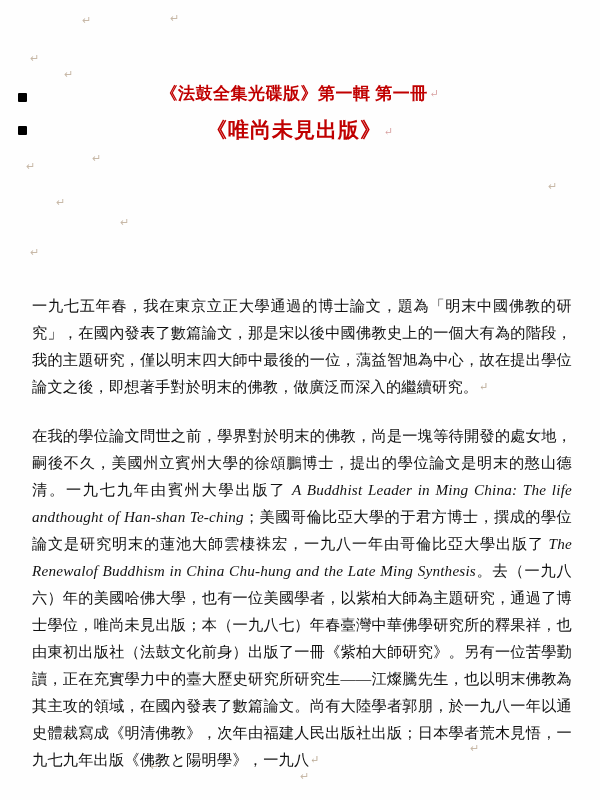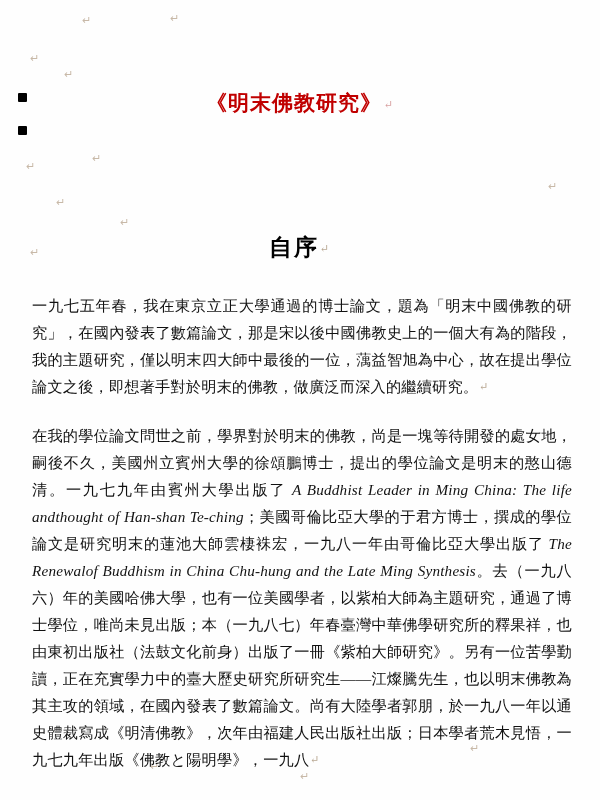--- a/index.html
+++ b/index.html
@@ -146,27 +146,27 @@
   <div class="mark" style="left:30px; top:246px;">↵</div>
   <div class="mark" style="left:548px; top:180px;">↵</div>
   <div class="mark" style="left:150px; top:760px;">↵</div>
   <div class="mark" style="left:300px; top:770px;">↵</div>
   <div class="mark" style="left:470px; top:742px;">↵</div>
 
   <div class="bullet b1"></div>
   <div class="bullet b2"></div>
 
   <div class="title-block">
+    <div class="title-line1">
+      <span>《法鼓全集光碟版》第一輯 第一冊</span><span class="pilcrow-red">↵</span>
+    </div>
     <div class="title-line2">
-      <span>《明末佛教研究》</span><span class="pilcrow-red">↵</span>
+      <span>《唯尚未見出版》</span><span class="pilcrow-red">↵</span>
     </div>
   </div>
 
-  <div class="section-heading">
-    <span>自序</span><span class="pilcrow">↵</span>
-  </div>
 
   <div class="body">
     <p class="para"><span>一九七五年春，我在東京立正大學通過的博士論文，題為「明末中國佛教的研究」，在國內發表了數篇論文，那是宋以後中國佛教史上的一個大有為的階段，我的主題研究，僅以明末四大師中最後的一位，蕅益智旭為中心，故在提出學位論文之後，即想著手對於明末的佛教，做廣泛而深入的繼續研究。</span><span class="pilcrow">↵</span></p>
     <p class="para"><span>在我的學位論文問世之前，學界對於明末的佛教，尚是一塊等待開發的處女地，嗣後不久，美國州立賓州大學的徐頌鵬博士，提出的學位論文是明末的憨山德清。一九七九年由賓州大學出版了 </span><span class="ital">A Buddhist Leader in Ming China: The life and</span><span class="ital-u">thought</span><span class="ital"> of </span><span class="ital-u">Han-shan Te-ching</span><span>；美國哥倫比亞大學的于君方博士，撰成的學位論文是研究明末的蓮池大師雲棲袾宏，一九八一年由哥倫比亞大學出版了 </span><span class="ital">The Renewal</span><span class="ital-u">of</span><span class="ital"> Buddhism in China Chu-hung and the Late Ming Synthesis</span><span>。去（一九八六）年的美國哈佛大學，也有一位美國學者，以紫柏大師為主題研究，通過了博士學位，唯尚未見出版；本（一九八七）年春臺灣中華佛學研究所的釋果祥，也由東初出版社（法鼓文化前身）出版了一冊《紫柏大師研究》。另有一位苦學勤讀，正在充實學力中的臺大歷史研究所研究生——江燦騰先生，也以明末佛教為其主攻的領域，在國內發表了數篇論文。尚有大陸學者郭朋，於一九八一年以通史體裁寫成《明清佛教》，次年由福建人民出版社出版；日本學者荒木見悟，一九七九年出版《佛教と陽明學》，一九八</span><span class="pilcrow">↵</span></p>
   </div>
 
 </div>
 
 </body></html>

